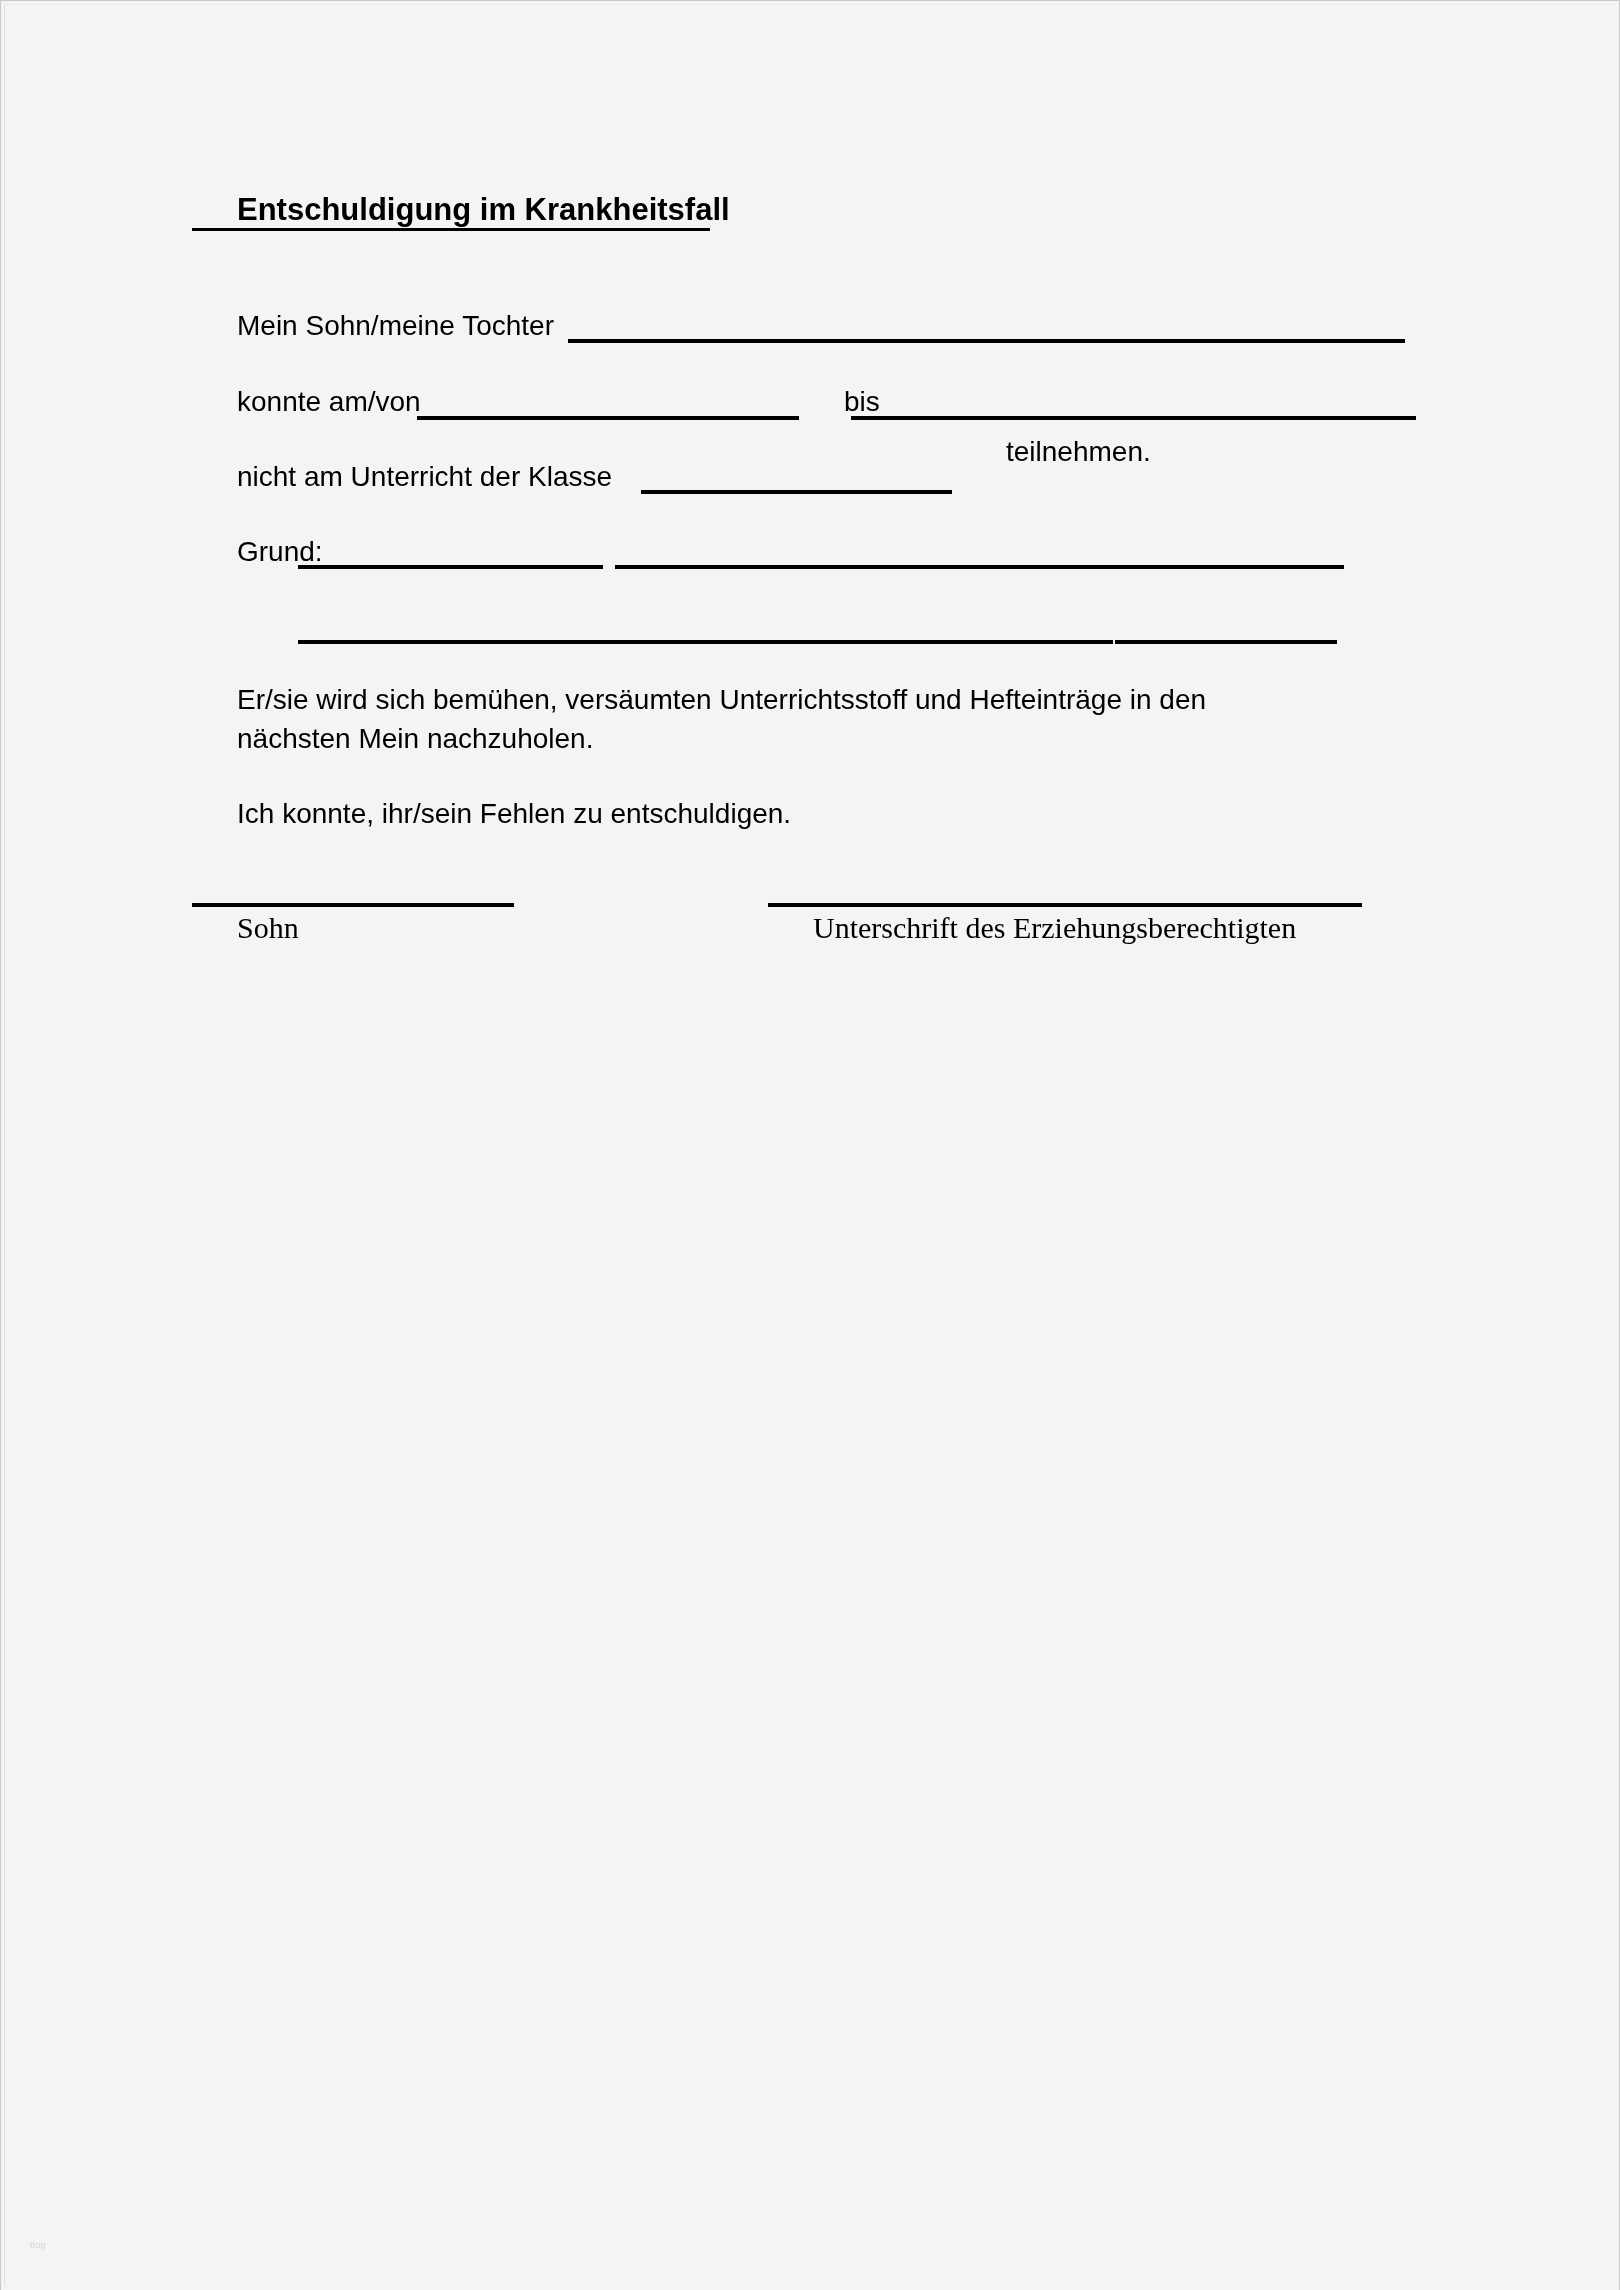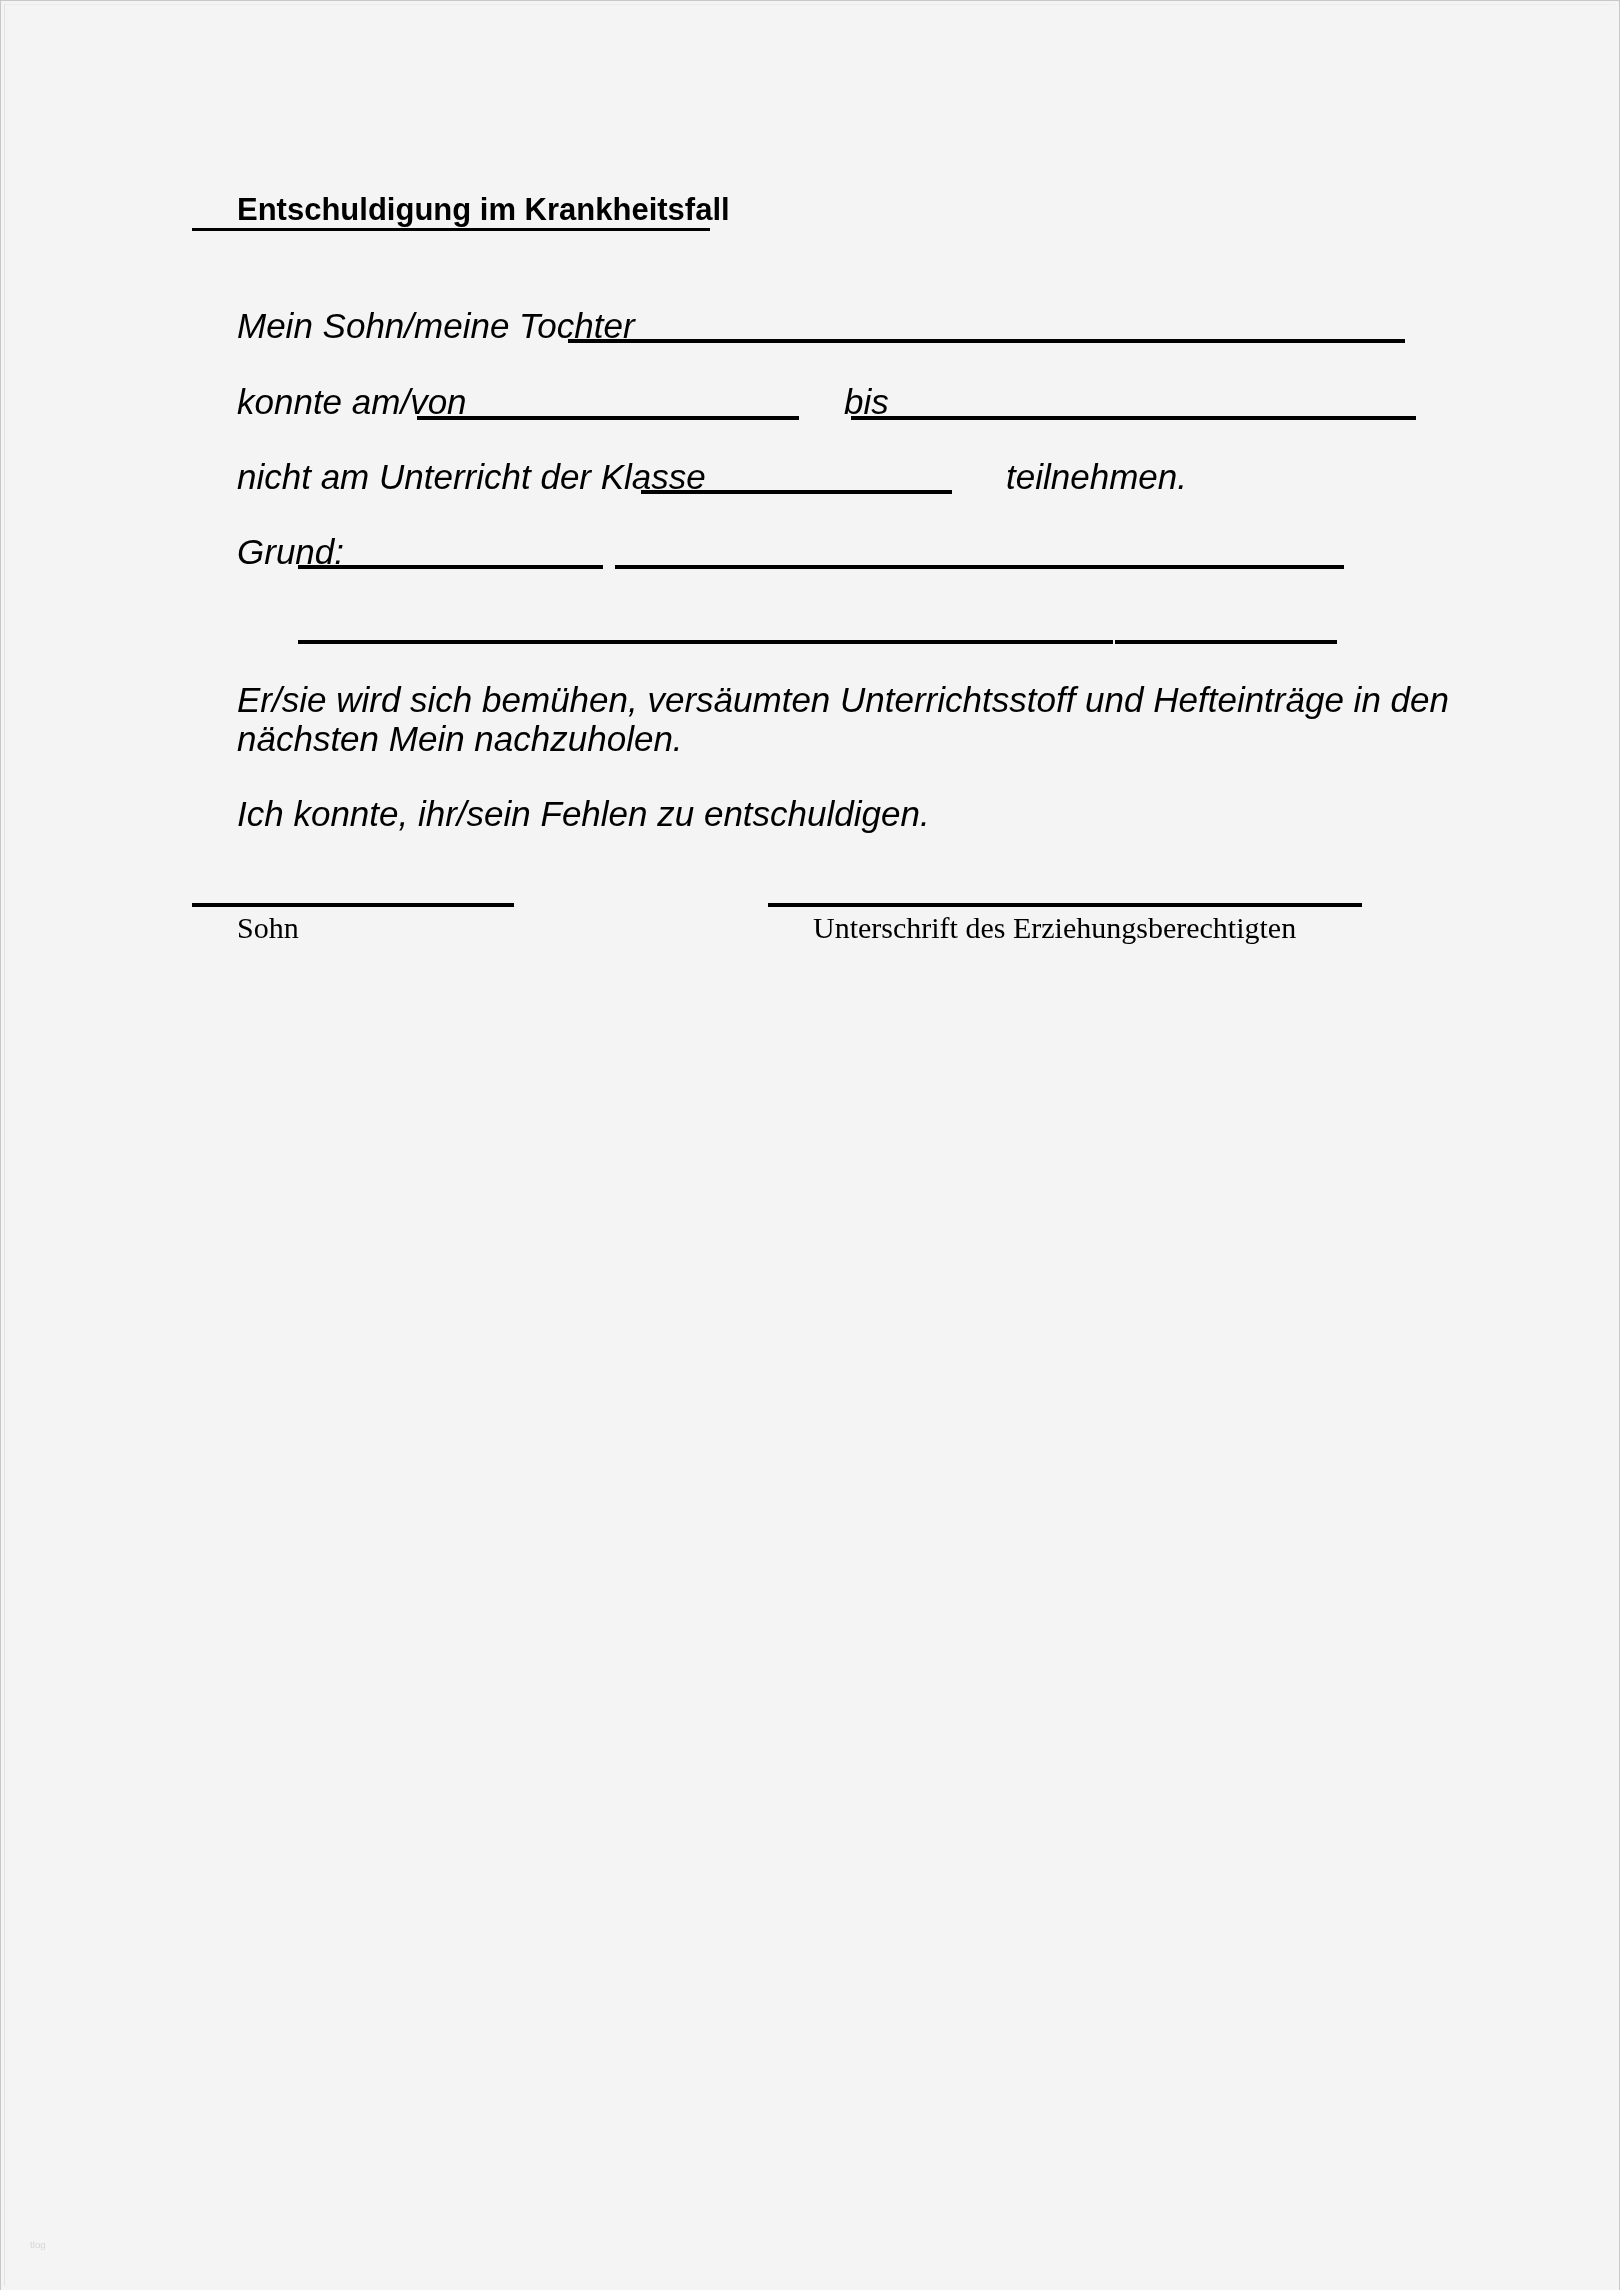--- a/index.html
+++ b/index.html
@@ -23,21 +23,21 @@
       box-sizing: content-box;
     }
     .frame-inner {
       position: absolute;
       left: 3.9px; top: 3.9px;
       width: 1610px; height: 2281px;
       border-left: 1px solid #e2e2e2;
       border-top: 1px solid #ececec;
     }
     .abs { position: absolute; white-space: nowrap; margin-left: 45px; }
-    .sans { font-family: "Liberation Sans", sans-serif; font-size: 35px; line-height: 39px; font-style: italic; }
+    .sans { font-family: "Liberation Sans", sans-serif; font-size: 28px; line-height: 39px; }
     .serif { font-family: "Liberation Serif", serif; font-size: 30px; line-height: 35px; }
     .title {
       font-family: "Liberation Sans", sans-serif;
       font-weight: bold;
       font-size: 31px;
       line-height: 39px;
     }
     .title-underline {
       position: absolute;
       height: 2.9px;
@@ -72,21 +72,21 @@
 <div class="abs sans" style="left:192px; top:306px;">Mein Sohn/meine Tochter</div>
 <div class="blank" style="left:568px; top:339px; width:837px;" title=""></div>
 
 <div class="abs sans" style="left:192px; top:382px;">konnte am/von</div>
 <div class="blank" style="left:417px; top:416px; width:382px;"></div>
 <div class="abs sans" style="left:799px; top:382px;">bis</div>
 <div class="blank" style="left:851px; top:416px; width:565px;"></div>
 
 <div class="abs sans" style="left:192px; top:457px;">nicht am Unterricht der Klasse</div>
 <div class="blank" style="left:641px; top:490px; width:311px;"></div>
-<div class="abs sans" style="left:961px; top:457px;">teilnehmen.</div>
+<div class="abs sans" style="left:961px; top:432px;">teilnehmen.</div>
 
 <div class="abs sans" style="left:192px; top:532px;">Grund:</div>
 <div class="blank" style="left:298px; top:565px; width:305px;"></div>
 <div class="blank" style="left:615px; top:565px; width:729px;"></div>
 
 <div class="blank" style="left:298px; top:640px; width:815px;"></div>
 <div class="blank" style="left:1115px; top:640px; width:222px;"></div>
 
 <div class="abs sans" style="left:192px; top:680px;">Er/sie wird sich bemühen, versäumten Unterrichtsstoff und Hefteinträge in den</div>
 <div class="abs sans" style="left:192px; top:719px;">nächsten Mein nachzuholen.</div>

